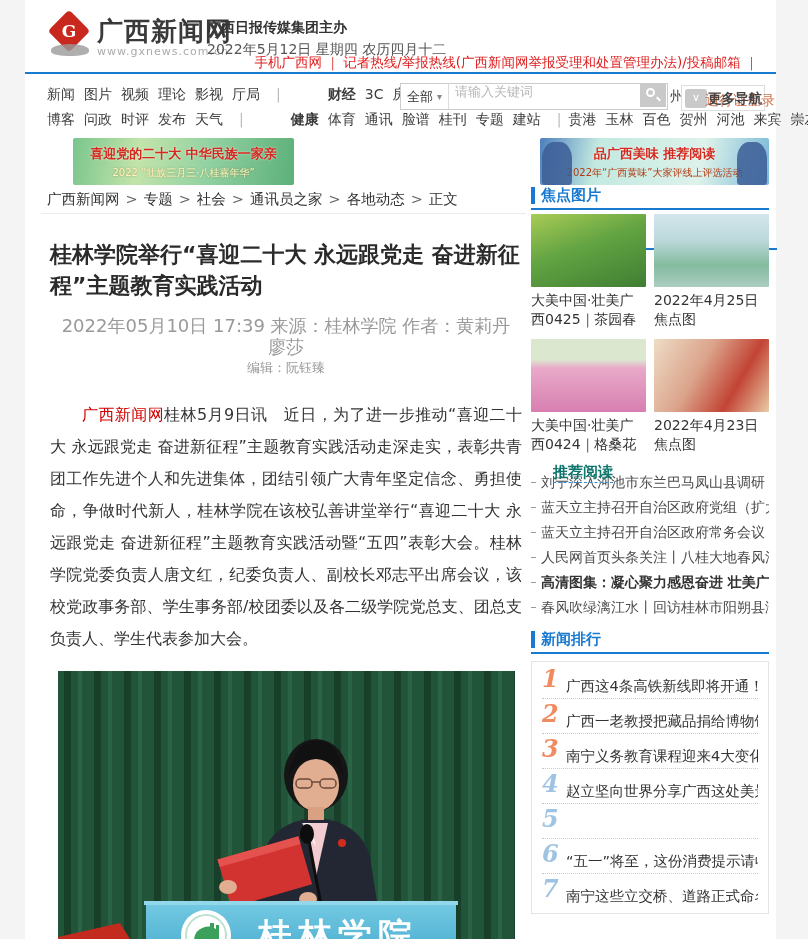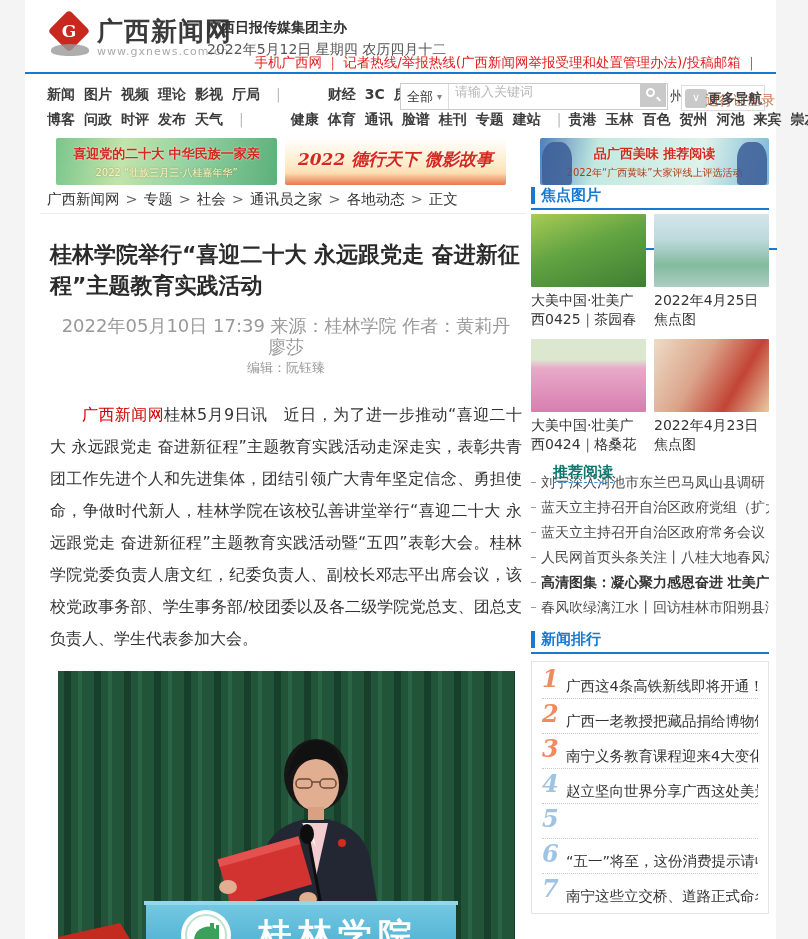--- a/index.html
+++ b/index.html
@@ -25,42 +25,42 @@
   .sponsor { font-size:14px; font-weight:bold; color:#333; line-height:22px; }
   .date-line { font-size:14px; color:#555; line-height:22px; }
   .top-links { position:absolute; right:0; bottom:0; font-size:13.5px; color:#e02020; white-space:nowrap; }
   .top-links a { color:#e02020; text-decoration:none; cursor:pointer; }
   .top-links .sep { color:#e02020; margin:0 4px; }
   .blue-rule { position:absolute; top:72px; left:0; width:100%; height:2px; background:#1779d0; }
 
   
   .nav { position:absolute; top:82px; left:22px; width:710px; font-size:14px; color:#3c3c3c; }
   .nav-row { line-height:25px; white-space:nowrap; }
-  .nav-row span.item { margin-right:9px; cursor:pointer;font-weight:bold; }
+  .nav-row span.item { margin-right:9px; cursor:pointer; }
   .nav-row span.bold { font-weight:bold;padding-left:40px; }
   .nav-row span.vsep { color:#bbb; margin:0 7px; }
 
   
   .search-bar { position:absolute; top:83px; left:375px; width:268px; height:27px; background:#fff; border:1px solid #ccc; display:flex; align-items:flex-start; z-index:5; }
   .search-cat { display:flex; align-items:center; padding:0 6px; font-size:13px; color:#333; border-right:1px solid #ddd; height:100%; cursor:pointer; }
   .search-cat .caret { font-size:10px; color:#888; margin-left:4px; }
   .search-input { flex:1; border:0; outline:none; font-size:13px; padding:0 6px; color:#333; font-family:inherit; min-width:0; }
   .search-input::placeholder { color:#b8b8b8; }
   .search-btn { width:26px; height:23px; background:#c9c9c9; border:0; margin-right:1px; position:relative; cursor:pointer; flex:0 0 26px; }
   .mag { position:absolute; left:6px; top:4px; width:9px; height:9px; border:2px solid #fff; border-radius:50%; }
   .mag::after { content:""; position:absolute; left:8px; top:8px; width:5px; height:2px; background:#fff; transform:rotate(45deg); }
   .more-box { position:absolute; top:85px; left:656px; width:84px; height:26px; border:1px solid #ddd; background:#fff; z-index:4; }
   .chev-btn { position:absolute; left:3px; top:3px; width:22px; height:19px; background:#c9c9c9; border-radius:3px; color:#fff; font-size:11px; text-align:center; line-height:18px; cursor:pointer; }
   .overlap-a { position:absolute; left:26px; top:4px; font-size:13.5px; font-weight:bold; color:#444; white-space:nowrap; }
   .overlap-b { position:absolute; left:23px; top:6px; font-size:14px; color:#c2410c; white-space:nowrap; opacity:.75;text-align:right; }
   .nav-fragment { position:absolute; top:88px; left:645px; font-size:14px; color:#3c3c3c; z-index:3; }
 
   
   .banner { position:absolute; top:138px; height:47px; border-radius:2px; overflow:hidden; cursor:pointer; text-align:center; }
-  .banner1 { left:31px; width:221px; background:linear-gradient(100deg,#79c58c,#c2e4aa 30%,#93d2a2 60%,#5cb07a); }
+  .banner1 { left:48px; width:221px; background:linear-gradient(100deg,#79c58c,#c2e4aa 30%,#93d2a2 60%,#5cb07a); }
   .banner2 { left:260px; width:221px; background:linear-gradient(180deg,#ffffff,#fdeccb 55%,#f8cf95); }
   .banner3 { left:515px; width:229px; background:linear-gradient(100deg,#4d80bd,#c2e9e0 25%,#ddf2ea 70%,#7ab9d8); }
   .banner .l1 { font-size:13px; font-weight:bold; color:#d5281e; margin-top:7px; text-shadow:0 0 2px rgba(255,255,255,.8); white-space:nowrap; }
   .banner .l2 { font-size:10px; color:#b33a10; margin-top:3px; white-space:nowrap; }
   .banner1 .l2 { color:#fff6be; text-shadow:0 0 2px rgba(120,60,0,.5); }
   .banner2 .l1 { font-size:17px; margin-top:10px; font-family:"DejaVu Serif",serif; font-style:italic; }
   .banner2::after { content:""; position:absolute; left:0; right:0; bottom:0; height:12px; background:linear-gradient(180deg,rgba(221,50,30,0),rgba(221,50,30,.55)); }
   .banner3::before,.banner3::after { content:""; position:absolute; top:4px; width:30px; height:43px; background:#3c5d96; border-radius:40% 40% 10% 10%; opacity:.85; }
   .banner3::before { left:2px; } .banner3::after { right:2px; }
 
@@ -160,23 +160,20 @@
   </div>
   <div class="more-box">
     <div class="chev-btn">∨</div>
     <span class="overlap-b">通行证登录</span>
     <span class="overlap-a">更多导航</span>
   </div>
 
   <div class="banner banner1">
     <div class="l1">喜迎党的二十大 中华民族一家亲</div>
     <div class="l2">2022 “壮族三月三·八桂嘉年华”</div>
-  </div>
-  <div class="banner banner2">
-    <div class="l1">2022 德行天下 微影故事</div>
   </div>
   <div class="banner banner3">
     <div class="l1">品广西美味 推荐阅读</div>
     <div class="l2">2022年“广西黄味”大家评线上评选活动</div>
   </div>
 
   <div class="breadcrumb">
     <span class="bc-item">广西新闻网</span><span class="bc-sep">&gt;</span><span class="bc-item">专题</span><span class="bc-sep">&gt;</span><span class="bc-item">社会</span><span class="bc-sep">&gt;</span><span class="bc-item">通讯员之家</span><span class="bc-sep">&gt;</span><span class="bc-item">各地动态</span><span class="bc-sep">&gt;</span><span class="bc-item">正文</span>
   </div>
   <div class="article-divider"></div>

